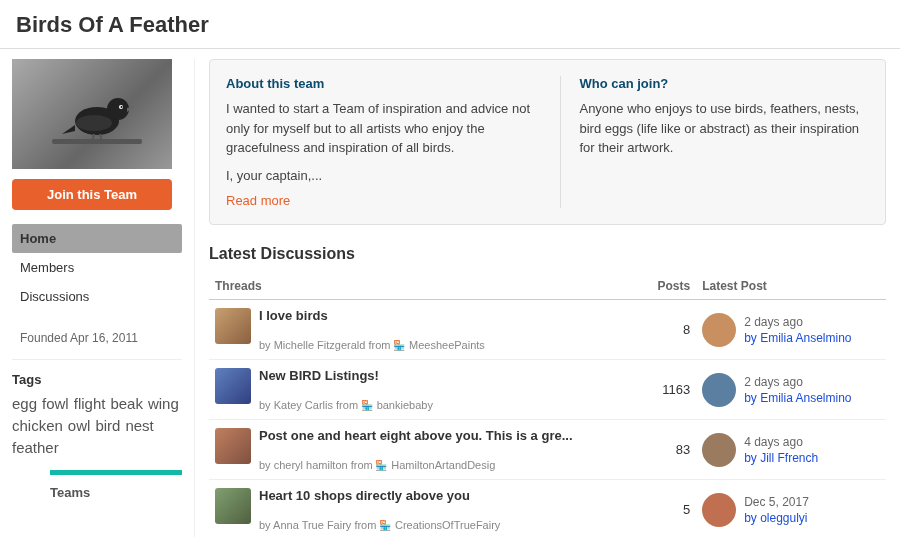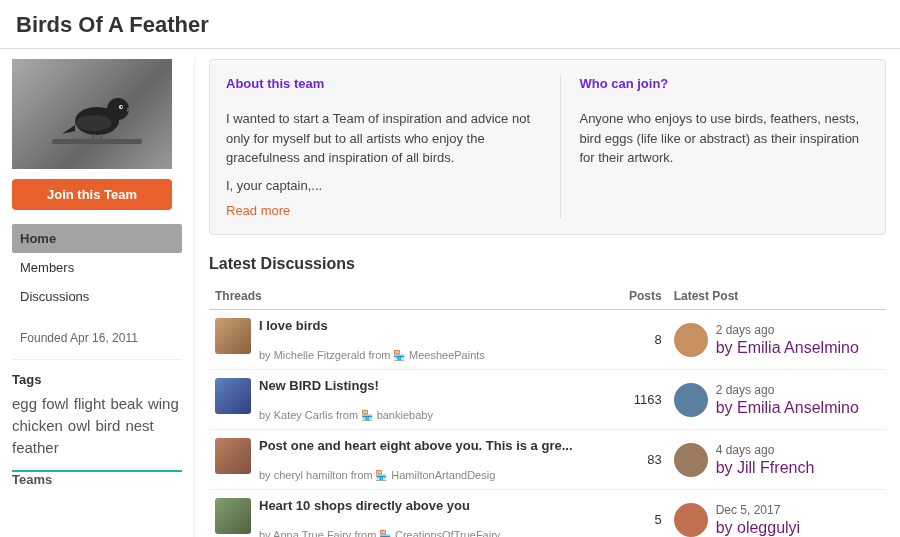--- a/index.html
+++ b/index.html
@@ -104,23 +104,24 @@
       gap: 5px;
     }
 
     .tag {
       font-size: 15px;
       color: #555;
       cursor: pointer;
     }
 
     .teams-section {
-      border-top: 2px solid #14b8a6;
-      padding-top: 0;
+      border-top: 5px solid #14b8a6;
+      padding-top: 10px;
       margin-top: 4px;
+      margin-left: 38px;
     }
 
     .teams-label {
       font-size: 13px;
       font-weight: bold;
       color: #555;
     }
 
     
     .main-content {
@@ -145,22 +146,22 @@
     }
 
     .info-box-right {
       flex: 1;
       padding-left: 4px;
     }
 
     .info-box-title {
       font-weight: bold;
       font-size: 13px;
-      margin-bottom: 18px;
-      color: #6d28d9;
+      margin-bottom: 8px;
+      color: #0c4a6e;
     }
 
     .info-box-text {
       font-size: 13px;
       color: #444;
       line-height: 1.5;
       margin-bottom: 8px;
     }
 
     .read-more {
@@ -257,22 +258,22 @@
       overflow: hidden;
     }
 
     .latest-post-time {
       font-size: 12px;
       color: #666;
       margin-bottom: 2px;
     }
 
     .latest-post-author {
-      font-size: 16px;
-      color: #701a75;
+      font-size: 12px;
+      color: #1d4ed8;
     }
     .lav1 { background: #c89060; }
     .lav2 { background: #5a7fa0; }
     .lav3 { background: #9a7b60; }
     .lav4 { background: #c07050; }
 
     .thread-avatar-1 {
       background: linear-gradient(135deg, #c8a070 0%, #8b6040 100%);
     }
     .thread-avatar-2 {

